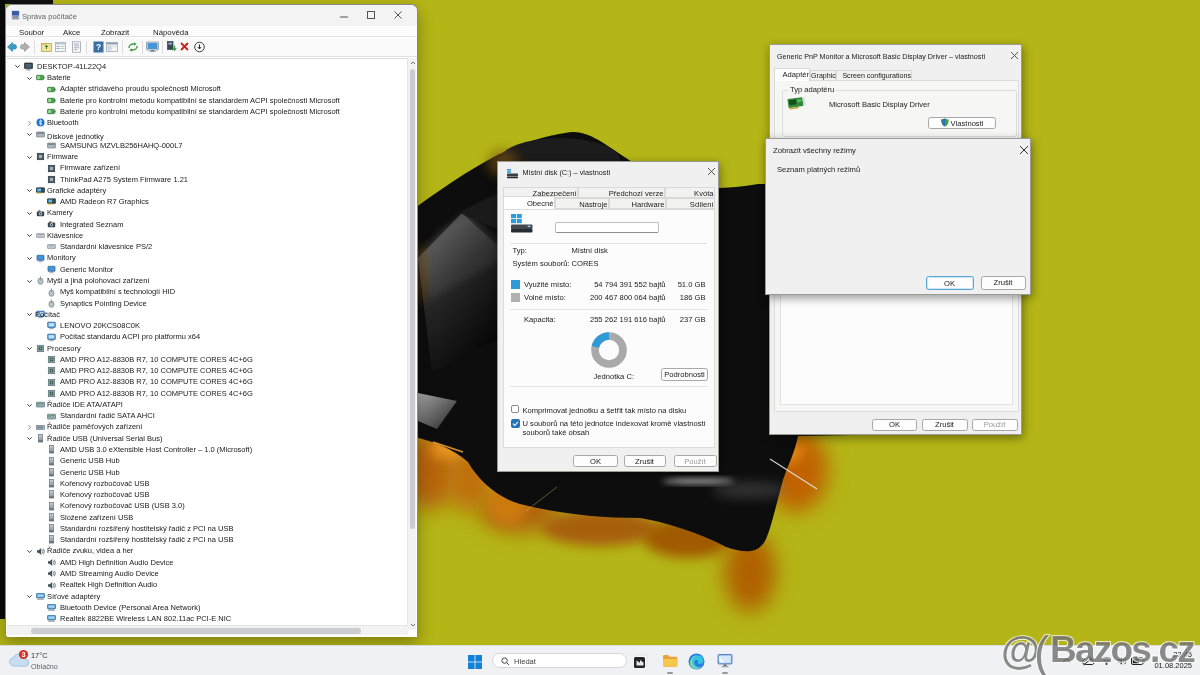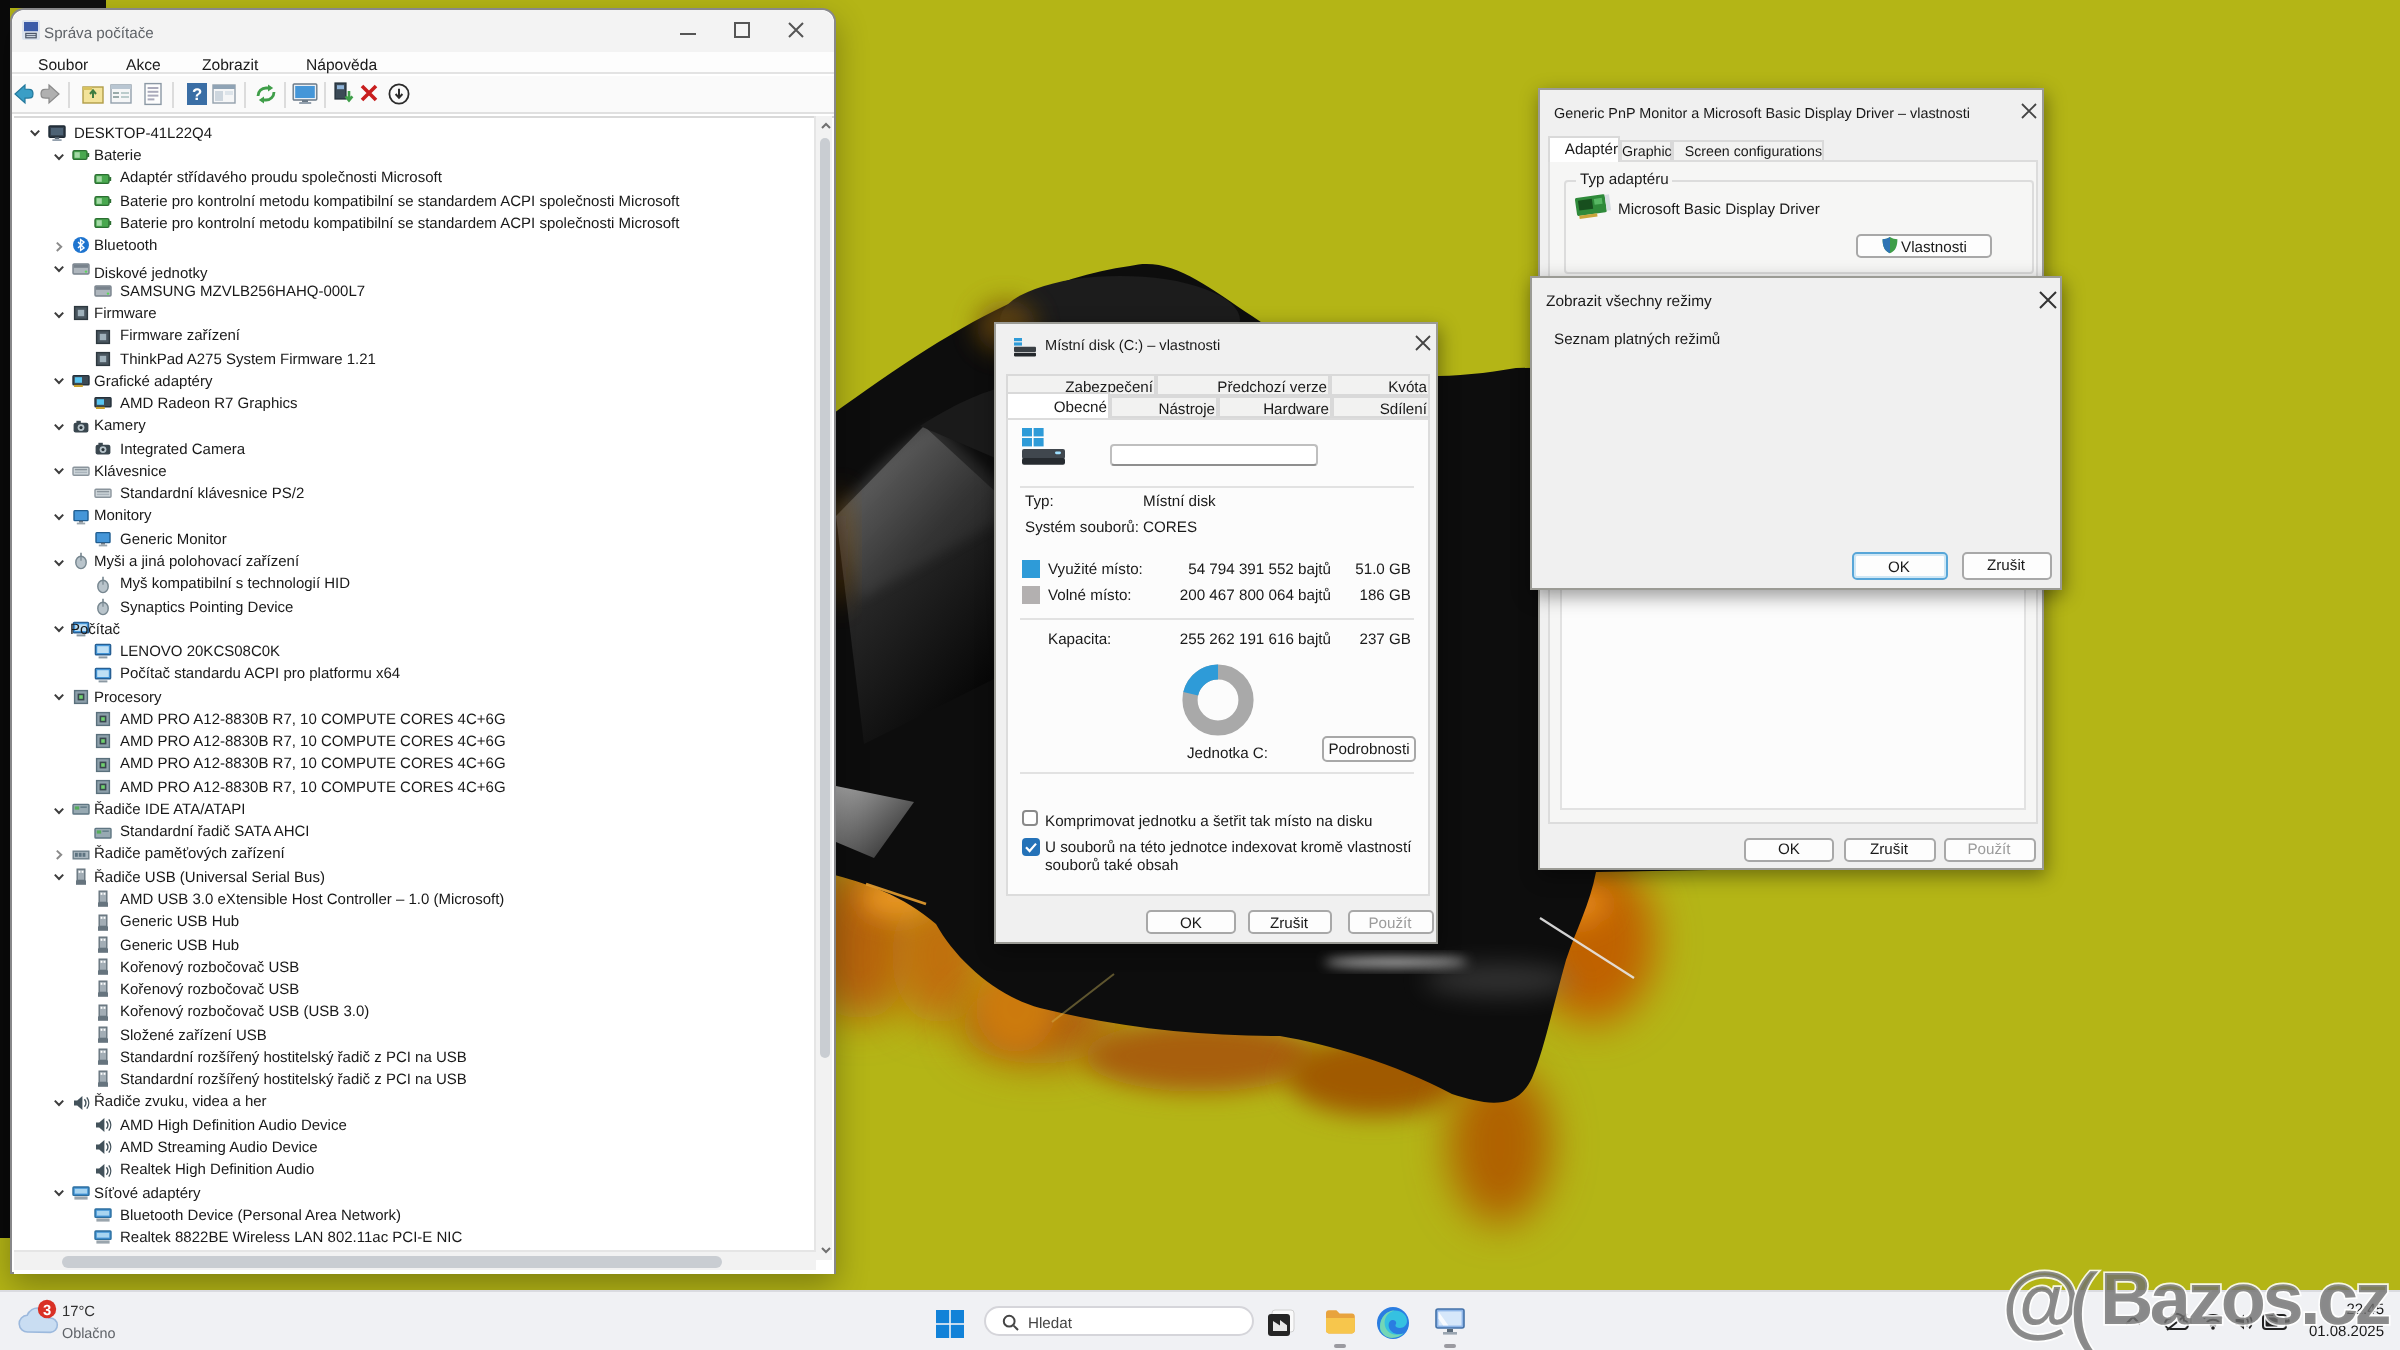--- a/index.html
+++ b/index.html
@@ -287,21 +287,21 @@
         <circle cx="4.5" cy="4.8" r=".8" fill="#2a343a"></circle>
         <rect x="2.2" y="1.4" width="2.2" height="1.2" fill="#3a474f"></rect>
       </svg>
 <div class="trow" style="left:40px;top:148.8px">Kamery</div>
 <svg class="tic" style="left:40px;top:161.4px" width="9" height="9" viewBox="0 0 9 9">
         <rect x=".8" y="2.4" width="7.4" height="4.8" rx="1" fill="#3a474f"></rect>
         <circle cx="4.5" cy="4.8" r="1.7" fill="#b7c4cb"></circle>
         <circle cx="4.5" cy="4.8" r=".8" fill="#2a343a"></circle>
         <rect x="2.2" y="1.4" width="2.2" height="1.2" fill="#3a474f"></rect>
       </svg>
-<div class="trow" style="left:53px;top:160.1px">Integrated Camera</div>
+<div class="trow" style="left:53px;top:160.1px">Integrated Seznam</div>
 <svg class="chv" style="left:19px;top:173.9px" width="7" height="7" viewBox="0 0 7 7">
         <path d="M1.4 2.3l2.1 2.2 2.1-2.2" stroke="#3c3c3c" stroke-width="1" fill="none"></path>
       </svg>
 <svg class="tic" style="left:29px;top:172.7px" width="9" height="9" viewBox="0 0 9 9">
         <rect x=".5" y="2.6" width="8" height="4" rx=".5" fill="#d3dade" stroke="#8a949c" stroke-width=".7"></rect>
         <rect x="1.4" y="3.4" width="6.2" height=".8" fill="#8a949c"></rect>
         <rect x="1.4" y="4.8" width="6.2" height=".8" fill="#aab4bc"></rect>
       </svg>
 <div class="trow" style="left:40px;top:171.3px">Klávesnice</div>
 <svg class="tic" style="left:40px;top:183.9px" width="9" height="9" viewBox="0 0 9 9">
@@ -640,21 +640,21 @@
 <div class="lbl" style="left:18px;top:39.5px;background:#f6f6f5;padding:0 2px">Typ adaptéru</div>
 <svg class="abs" style="left:17px;top:50px" width="19" height="17" viewBox="0 0 19 17">
       <g transform="rotate(-8 9 8)">
         <rect x="1" y="3" width="15" height="9" rx=".8" fill="#2f8a3a"></rect>
         <rect x="2.4" y="4.4" width="7" height="5" fill="#174f1e"></rect>
         <rect x="10.4" y="4.6" width="4" height="3" fill="#57b763"></rect>
         <rect x="2" y="12" width="9" height="1.6" fill="#caa53a"></rect>
         <rect x="16" y="3.4" width="2.2" height="8" fill="#d7dde2"></rect>
       </g>
     </svg>
-<div class="lbl" style="left:39px;top:54.5px">Microsoft Basic Display Driver</div>
+<div class="lbl" style="left:59px;top:54.5px">Microsoft Basic Display Driver</div>
 <div class="btn" style="left:158px;top:71.5px;width:68px;height:12.5px;line-height:11.5px"><svg style="vertical-align:-1.5px;margin-right:2px" width="8" height="9" viewBox="0 0 8 9">
         <path d="M4 .5C2.8 1.3 1.5 1.6.3 1.6c0 3.4.9 5.9 3.7 7 2.8-1.1 3.7-3.6 3.7-7C6.5 1.6 5.2 1.3 4 .5z" fill="#3f9e49"></path>
         <path d="M4 .5C2.8 1.3 1.5 1.6.3 1.6c0 3.4.9 5.9 3.7 7z" fill="#2e74b5"></path>
       </svg>Vlastnosti</div>
 <div class="abs" style="left:10px;top:106px;width:233px;height:254px;background:#fcfcfc;border:1px solid #e2e2e2"></div>
 <div class="btn" style="left:102px;top:374px;width:45px;height:11.5px;line-height:10.5px">OK</div>
 <div class="btn" style="left:151.5px;top:374px;width:46px;height:11.5px;line-height:10.5px">Zrušit</div>
 <div class="btn" style="left:201.5px;top:374px;width:46px;height:11.5px;line-height:10.5px;color:#9b9b9b">Použít</div>
 </div>
 <div class="dlg" id="zdlg" style="left:765px;top:137.5px;width:266px;height:157.5px;z-index:30">

